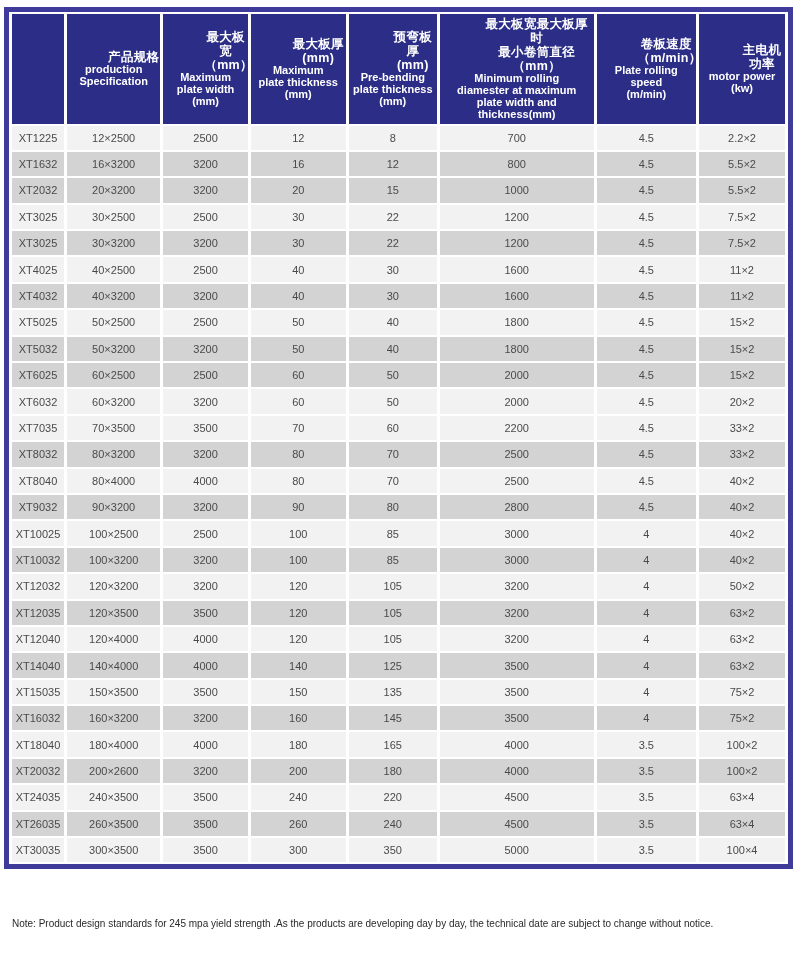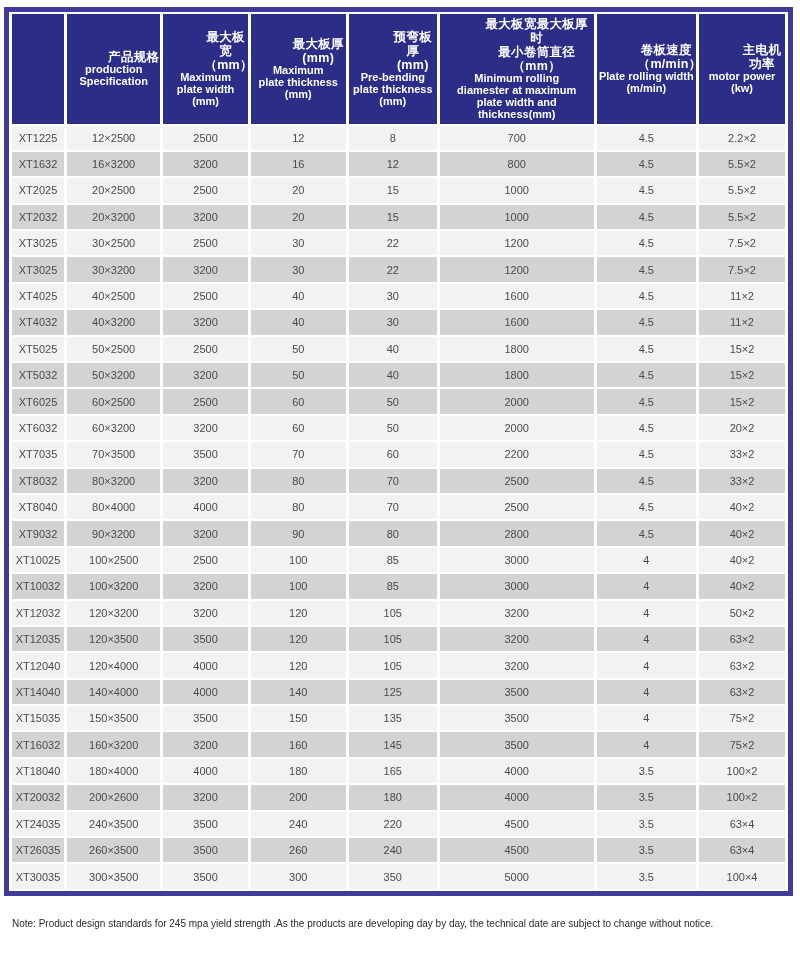--- a/index.html
+++ b/index.html
@@ -139,21 +139,21 @@
             <div class="zh">最大板宽最大板厚时
 最小卷筒直径（mm）</div>
             <div class="en">Minimum rolling
 diamester at maximum
 plate width and
 thickness(mm)</div>
           </th>
           <th>
             <div class="zh">卷板速度
 （m/min）</div>
-            <div class="en">Plate rolling width
+            <div class="en">Plate rolling speed
 (m/min)</div>
           </th>
           <th>
             <div class="zh">主电机功率</div>
             <div class="en">motor power
 (kw)</div>
           </th>
         </tr>
       </thead>
       <tbody>
@@ -167,30 +167,20 @@
             <td>4.5</td>
             <td>2.2×2</td>
           </tr>
           <tr class="dark">
             <td>XT1632</td>
             <td>16×3200</td>
             <td>3200</td>
             <td>16</td>
             <td>12</td>
             <td>800</td>
-            <td>4.5</td>
-            <td>5.5×2</td>
-          </tr>
-          <tr class="light">
-            <td>XT2025</td>
-            <td>20×2500</td>
-            <td>2500</td>
-            <td>20</td>
-            <td>15</td>
-            <td>1000</td>
             <td>4.5</td>
             <td>5.5×2</td>
           </tr>
           <tr class="dark">
             <td>XT2032</td>
             <td>20×3200</td>
             <td>3200</td>
             <td>20</td>
             <td>15</td>
             <td>1000</td>

